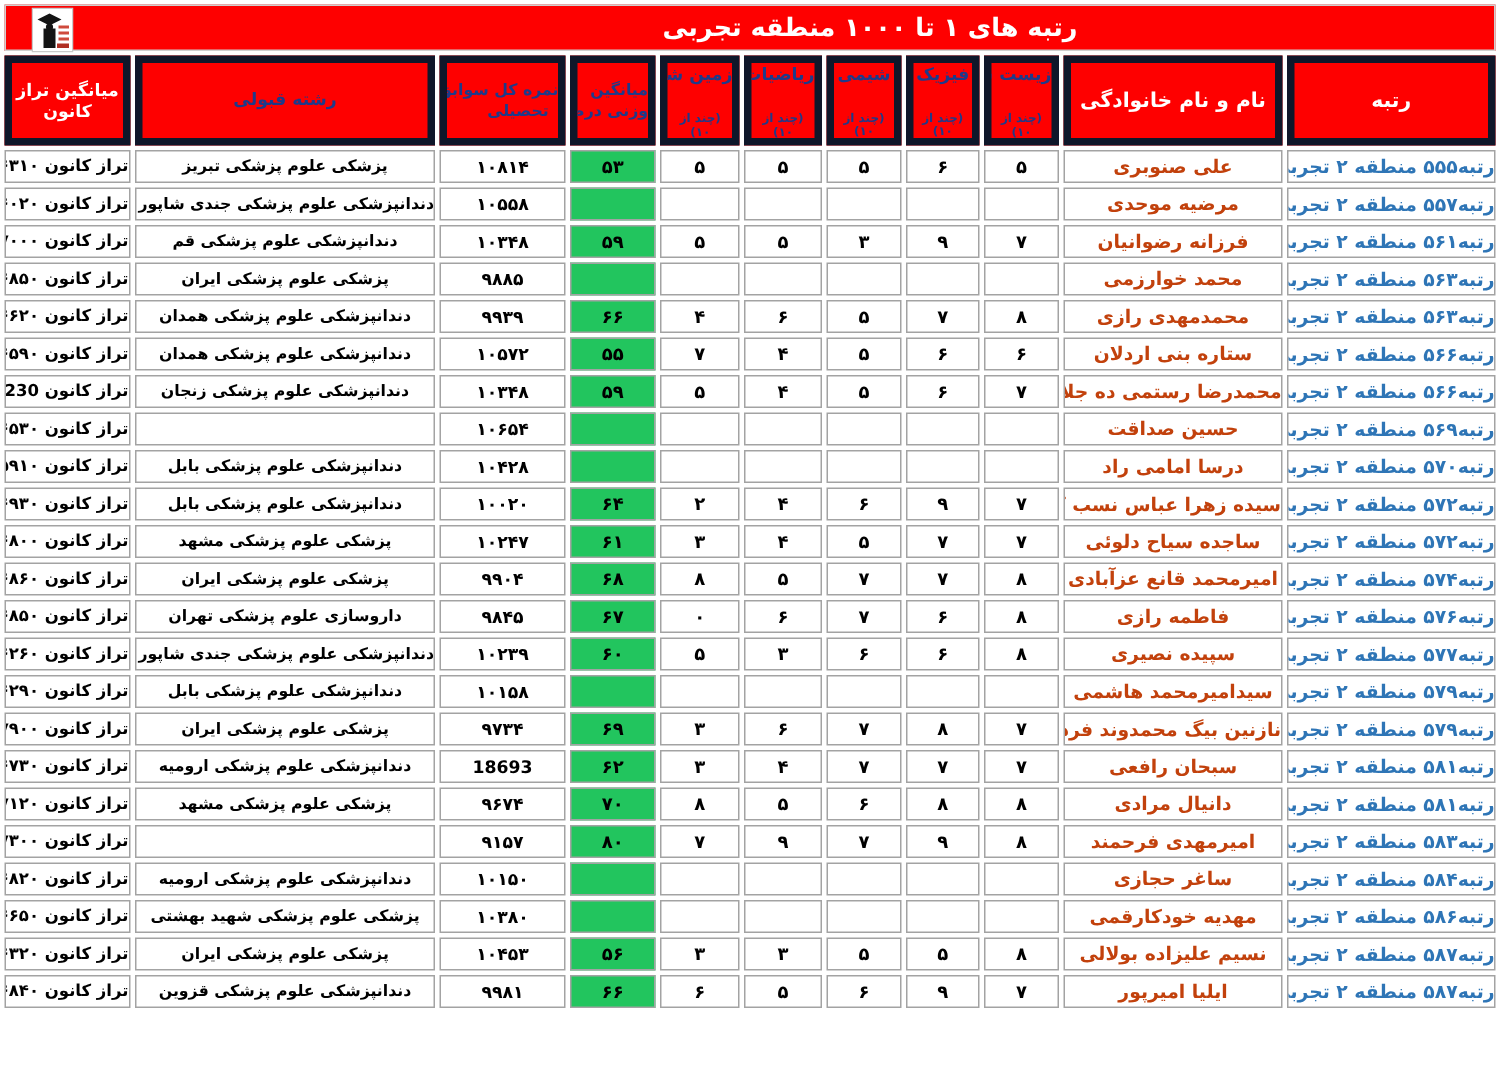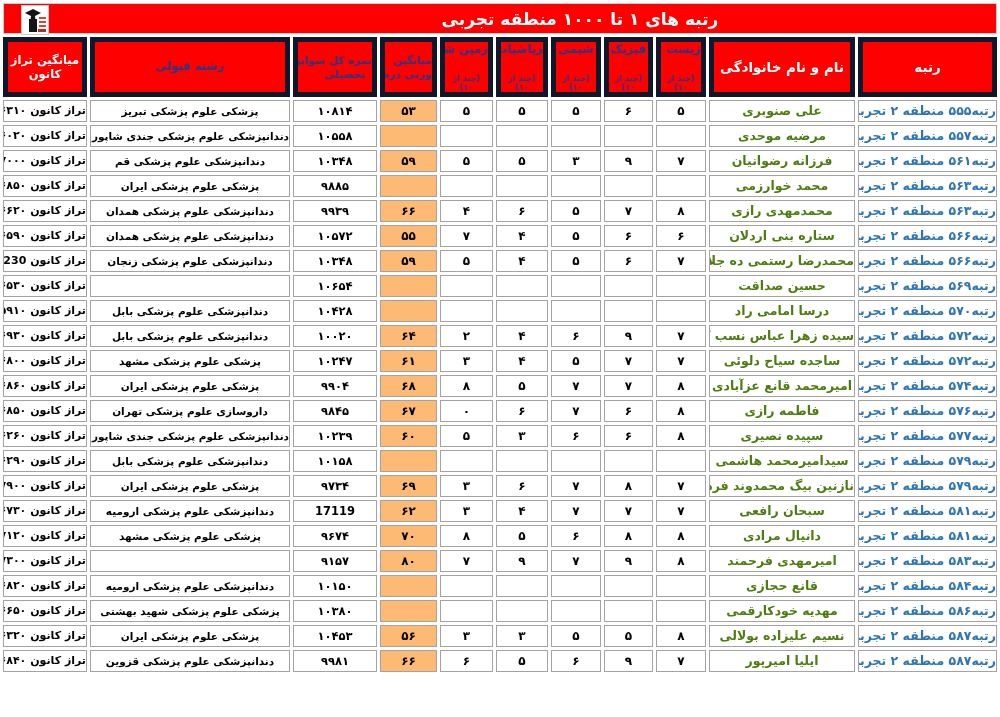--- a/index.html
+++ b/index.html
@@ -57,23 +57,23 @@
     background: #ffffff;
     border: 1px solid #a3a3a3;
     height: 22px;
     text-align: center;
     vertical-align: middle;
     font-weight: 700;
     white-space: nowrap;
     overflow: hidden;
   }
   td.c-rank   { color: #2e75b6; font-size: 12.5px; }
-  td.c-name   { color: #4d7c0f; font-size: 12.5px; }
+  td.c-name   { color: #c2410c; font-size: 12.5px; }
   td.c-score  { color: #000000; font-size: 12px; }
-  td.c-avg    { color: #000000; font-size: 12px; background: #fdba74; }
+  td.c-avg    { color: #000000; font-size: 12px; background: #22c55e; }
   td.c-total  { color: #000000; font-size: 11.5px; }
   td.c-major  { color: #000000; font-size: 10.5px; margin-top: 10px; }
   td.c-kanoon { color: #000000; font-size: 11px; }
 </style>
 </head>
 <body>
 
 <table class="rank-table">
   <colgroup>
     <col style="width:139px">
@@ -355,21 +355,21 @@
       </tr>
       <tr>
         <td class="c-rank">رتبه۵۸۱ منطقه ۲ تجربی</td>
         <td class="c-name">سبحان رافعی</td>
         <td class="c-score">۷</td>
         <td class="c-score">۷</td>
         <td class="c-score">۷</td>
         <td class="c-score">۴</td>
         <td class="c-score">۳</td>
         <td class="c-avg">۶۲</td>
-        <td class="c-total">17119</td>
+        <td class="c-total">18693</td>
         <td class="c-major">دندانپزشکی علوم پزشکی ارومیه</td>
         <td class="c-kanoon">تراز کانون ۶۷۳۰</td>
       </tr>
       <tr>
         <td class="c-rank">رتبه۵۸۱ منطقه ۲ تجربی</td>
         <td class="c-name">دانیال مرادی</td>
         <td class="c-score">۸</td>
         <td class="c-score">۸</td>
         <td class="c-score">۶</td>
         <td class="c-score">۵</td>
@@ -387,21 +387,21 @@
         <td class="c-score">۷</td>
         <td class="c-score">۹</td>
         <td class="c-score">۷</td>
         <td class="c-avg">۸۰</td>
         <td class="c-total">۹۱۵۷</td>
         <td class="c-major"></td>
         <td class="c-kanoon">تراز کانون ۷۳۰۰</td>
       </tr>
       <tr>
         <td class="c-rank">رتبه۵۸۴ منطقه ۲ تجربی</td>
-        <td class="c-name">قانع حجازی</td>
+        <td class="c-name">ساغر حجازی</td>
         <td class="c-score"></td>
         <td class="c-score"></td>
         <td class="c-score"></td>
         <td class="c-score"></td>
         <td class="c-score"></td>
         <td class="c-avg"></td>
         <td class="c-total">۱۰۱۵۰</td>
         <td class="c-major">دندانپزشکی علوم پزشکی ارومیه</td>
         <td class="c-kanoon">تراز کانون ۶۸۲۰</td>
       </tr>

